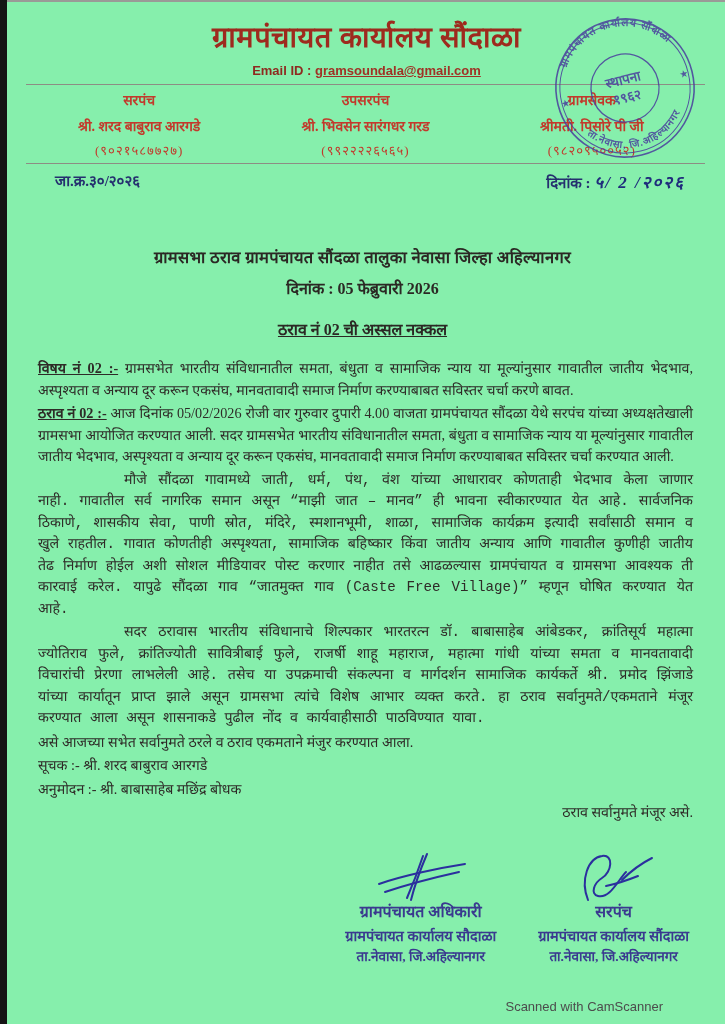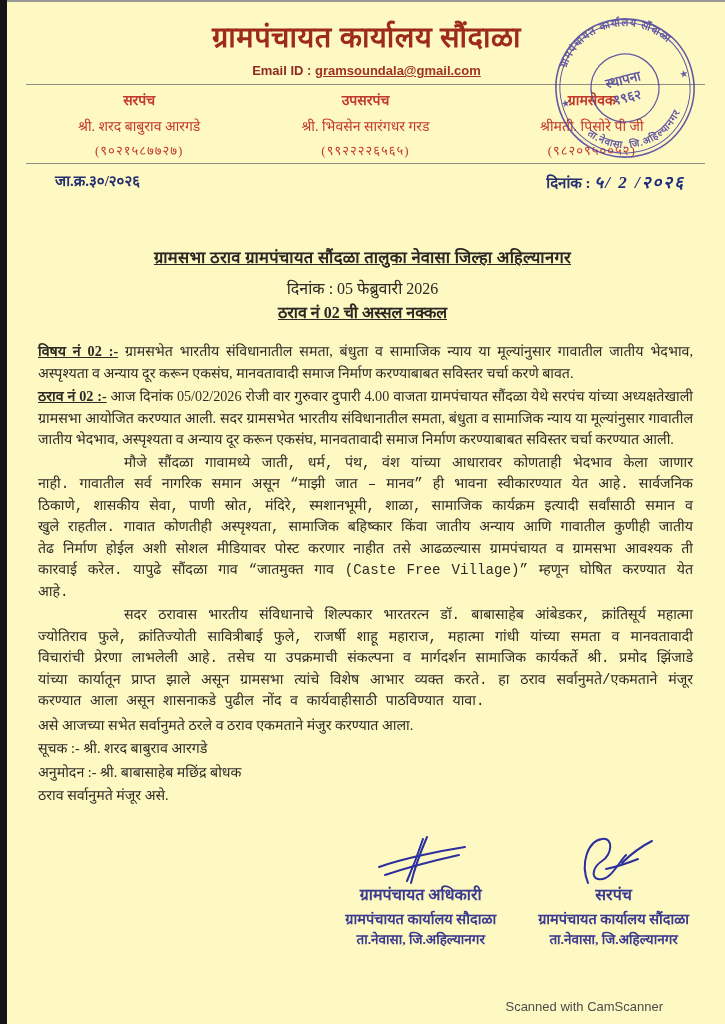--- a/index.html
+++ b/index.html
@@ -1,18 +1,18 @@
 <!DOCTYPE html>
 <html><head>
 <meta charset="utf-8">
 <style>
   html,body{margin:0;padding:0;background:#e8e8e6;}
   .page{
     position:relative;width:725px;height:1024px;margin:0 auto;
-    background:#fef9c3;overflow:hidden;
+    background:#86efac;overflow:hidden;
     font-family:"Liberation Serif", serif;
     box-shadow:0 0 6px rgba(0,0,0,.4);
   }
   .scan-edge{position:absolute;left:0;top:0;width:7px;height:1024px;background:#141414;}
   .scan-edge-top{position:absolute;left:7px;top:0;width:718px;height:2px;background:#9a9a97;}
 
   
   .letterhead{position:relative;padding:16px 40px 0 48px;text-align:center;}
   .lh-title{font-size:29px;font-weight:bold;color:#9e2a1e;letter-spacing:.5px;}
   .lh-sub{font-size:17px;color:#b23527;margin-top:9px;font-weight:bold;}
@@ -23,42 +23,42 @@
 
   
   .officers{
     margin:6px 20px 0 26px;
     border-top:1px solid #8d8d84;border-bottom:1px solid #8d8d84;
     display:flex;justify-content:space-between;
     padding:5px 0 4px 0;
   }
   .officer{flex:1;text-align:center;color:#c23a2c;}
   .officer .role{font-size:14px;font-weight:bold;}
-  .officer .name{font-size:14px;font-weight:normal;margin-top:7px;}
+  .officer .name{font-size:14px;font-weight:bold;margin-top:7px;}
   .officer .phone{font-size:13px;margin-top:6px;letter-spacing:1px;}
 
   .refrow{display:flex;justify-content:space-between;margin:6px 40px 0 55px;color:#25306f;}
   .jakr{font-size:15px;font-weight:bold;}
   .dateline{font-size:15px;font-weight:bold;}
   .dateline .hand{font-style:italic;font-size:17px;color:#1f2c7c;letter-spacing:2px;}
 
   
   .doctitle{text-align:center;margin-top:52px;color:#2b2824;}
-  .doctitle .t1{font-size:16.5px;font-weight:bold;text-decoration:underline;letter-spacing:.3px;}
-  .doctitle .t2{font-size:16px;font-weight:normal;margin-top:9px;}
-  .doctitle .t3{font-size:16px;font-weight:bold;text-decoration:underline;margin-top:2px;}
+  .doctitle .t1{font-size:16.5px;font-weight:bold;letter-spacing:.3px;}
+  .doctitle .t2{font-size:16px;font-weight:bold;margin-top:9px;}
+  .doctitle .t3{font-size:16px;font-weight:bold;text-decoration:underline;margin-top:19px;}
 
   
   .docbody{margin:18px 32px 0 38px;color:#2e2b27;font-size:14.2px;line-height:21.5px;text-align:justify;}
   .docbody p{margin:0 0 2px 0;}
   .lead{font-weight:bold;text-decoration:underline;}
   .indent{text-indent:86px;font-family:Liberation Mono, monospace;}
   .suchak{margin-left:218px;text-align:left;}
   .anumodan{margin-left:196px;text-align:left;}
-  .approval{margin-left:420px;text-align:left;}
+  .approval{margin-left:420px;text-align:right;}
 
   
   .sigrow{display:flex;justify-content:flex-end;gap:42px;margin:26px 36px 0 0;}
   .sigblock{text-align:center;color:#3a3a8f;}
   .sigblock svg{display:block;margin:0 auto -6px auto;}
   .sig-title{font-size:16px;font-weight:bold;}
   .sig-org{font-size:14.5px;font-weight:bold;margin-top:3px;}
   .sig-addr{font-size:13.5px;font-weight:bold;margin-top:2px;}
 
   .camscan{position:absolute;right:62px;top:999px;font-size:13px;color:#4c4c4c;font-family:"Liberation Sans",sans-serif;}

